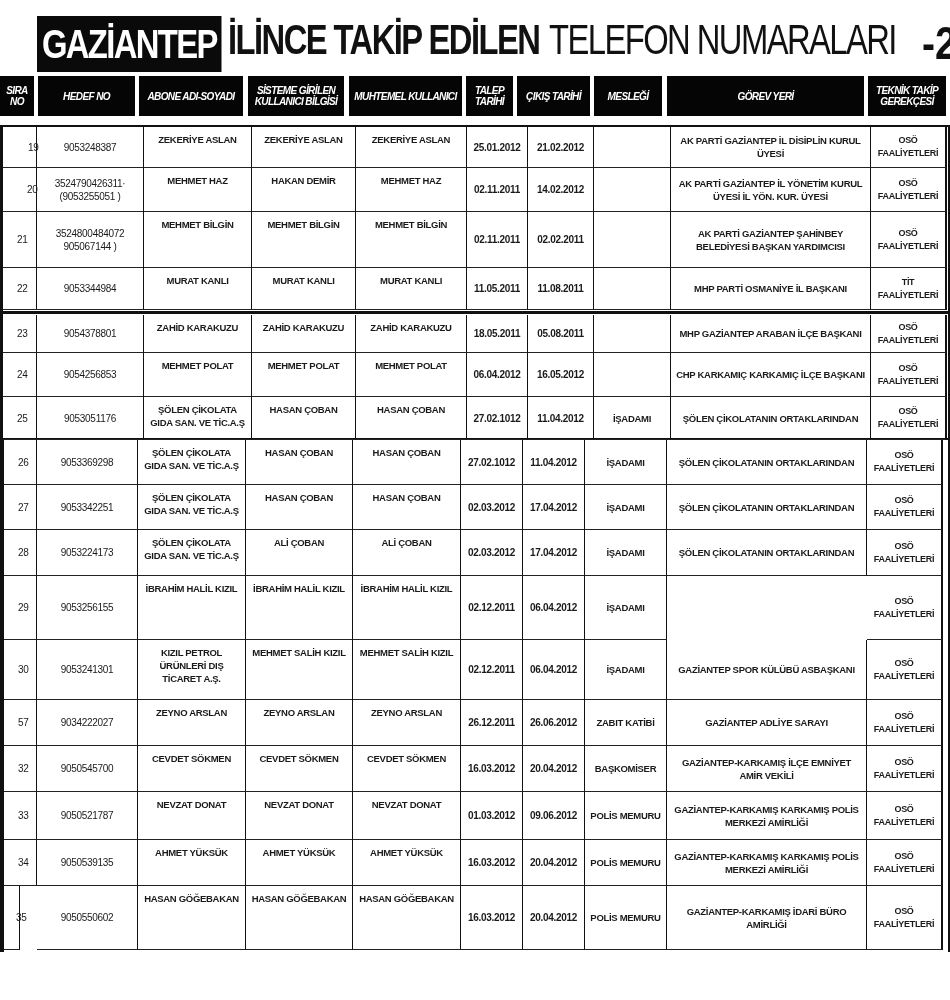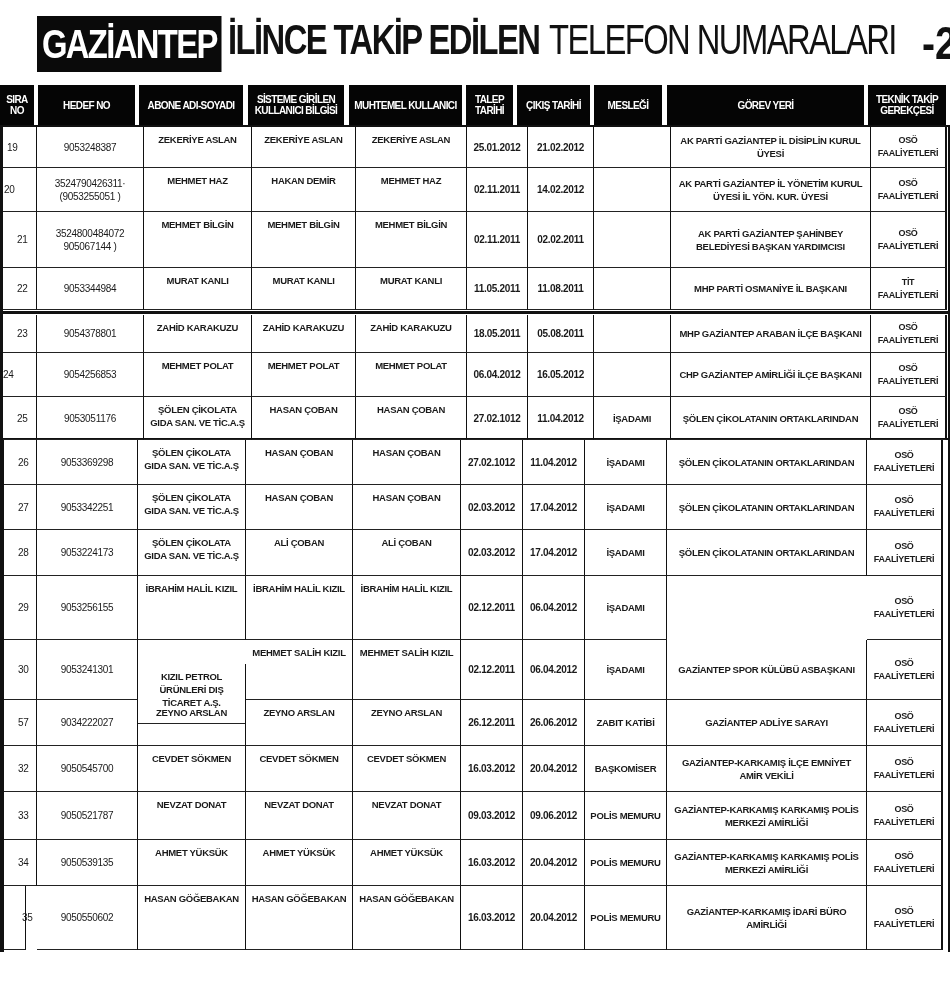--- a/index.html
+++ b/index.html
@@ -4,21 +4,21 @@
   <style>
     html, body { margin: 0; padding: 0; background: #ffffff; }
     body { width: 950px; height: 1000px; position: relative; overflow: hidden; font-family: "Liberation Sans", sans-serif; color: #111; }
 
     .title-bar { position: absolute; left: 6px; top: 16px; height: 60px; display: flex; align-items: flex-start; white-space: nowrap; margin-left: 31px; }
     .title-box { background: #0a0a0a; color: #fff; font-family: "Liberation Sans", sans-serif; font-weight: bold; font-size: 40px; letter-spacing: -2px; padding: 4px 6px 4px 6px; transform: scaleX(0.82); transform-origin: left center; margin-right: -34px; line-height: 48px; }
     .title-bold { font-weight: bold; font-size: 42px; letter-spacing: -2px; transform: scaleX(0.78); transform-origin: left center; display: inline-block; }
     .title-light { font-weight: normal; font-size: 42px; letter-spacing: -2px; display: inline-block; transform: scaleX(0.78); transform-origin: left center; }
     .title-num { font-weight: bold; font-size: 46px; display: inline-block; transform: scaleX(0.85); transform-origin: left center; }
 
-    .header-row { position: absolute; left: 0; top: 85px; height: 40px; width: 950px; }
+    .header-row { position: absolute; left: 0; top: 76px; height: 40px; width: 950px; font-style: italic; }
     .hcell { position: absolute; top: 0; height: 40px; background: #050505; color: #fff; font-weight: bold; font-size: 10px; letter-spacing: -0.6px; display: flex; align-items: center; justify-content: center; text-align: center; line-height: 11px; box-sizing: border-box; padding: 0 2px; }
 
     .tbl { position: absolute; left: 0; width: 950px; }
     .row { position: absolute; left: 0; width: 950px; }
     .cell { position: absolute; top: 0; box-sizing: border-box; border-right: 1.5px solid #111; border-bottom: 1.5px solid #222; font-size: 9.5px; font-weight: bold; letter-spacing: -0.3px; display: flex; justify-content: center; text-align: center; line-height: 13px; padding: 6px 3px 0 3px; color: #1a1a1a; }
     .cell.mid { align-items: center; padding-top: 0; }
     .cell.left-al { justify-content: flex-start; padding-left: 14px; }
     .cell.num { font-weight: normal; font-size: 10px; }
     .cell.date { font-weight: bold; font-size: 10px; align-items: center; padding-top: 0; }
     .cell.last { border-right: 2px solid #111; }
@@ -50,33 +50,33 @@
   <div class="hcell" style="left:667px;width:197px;">GÖREV YERİ</div>
   <div class="hcell" style="left:868px;width:78px;">TEKNİK TAKİP GEREKÇESİ</div>
 </div>
 
 <div class="section sec-a"></div>
 <div class="section sec-b"></div>
 <div class="section sec-c"></div>
 
 <div class="tbl" id="table-body" style="top:0;">
     <div class="row" style="top: 127px; height: 41px;">
-      <div class="cell mid left-al num" style="left: 3px; width: 34px; height: 41px; padding-left: 4px; justify-content: flex-start;">19</div>
+      <div class="cell mid left-al num" style="left: 3px; width: 34px; height: 41px; padding-left: 25px; justify-content: flex-start;">19</div>
       <div class="cell mid num" style="left: 37px; width: 107px; height: 41px;">9053248387</div>
       <div class="cell" style="left: 144px; width: 108px; height: 41px;">ZEKERİYE ASLAN</div>
       <div class="cell" style="left: 252px; width: 104px; height: 41px;">ZEKERİYE ASLAN</div>
       <div class="cell" style="left: 356px; width: 111px; height: 41px;">ZEKERİYE ASLAN</div>
       <div class="cell date" style="left: 467px; width: 61px; height: 41px;">25.01.2012</div>
       <div class="cell date" style="left: 528px; width: 66px; height: 41px;">21.02.2012</div>
       <div class="cell mid" style="left: 594px; width: 77px; height: 41px;"></div>
       <div class="cell mid" style="left: 671px; width: 200px; height: 41px;">AK PARTİ GAZİANTEP İL DİSİPLİN KURUL ÜYESİ</div>
       <div class="cell mid last" style="left: 871px; width: 76px; height: 41px; font-size: 9px;">OSÖ FAALİYETLERİ</div>
     </div>
     <div class="row" style="top: 168px; height: 44px;">
-      <div class="cell mid left-al num" style="left: 3px; width: 34px; height: 44px; padding-left: 1px; justify-content: flex-start;">20</div>
+      <div class="cell mid left-al num" style="left: 3px; width: 34px; height: 44px; padding-left: 24px; justify-content: flex-start;">20</div>
       <div class="cell mid num" style="left: 37px; width: 107px; height: 44px;">3524790426311· (9053255051 )</div>
       <div class="cell" style="left: 144px; width: 108px; height: 44px;">MEHMET HAZ</div>
       <div class="cell" style="left: 252px; width: 104px; height: 44px;">HAKAN DEMİR</div>
       <div class="cell" style="left: 356px; width: 111px; height: 44px;">MEHMET HAZ</div>
       <div class="cell date" style="left: 467px; width: 61px; height: 44px;">02.11.2011</div>
       <div class="cell date" style="left: 528px; width: 66px; height: 44px; text-align: right;">14.02.2012</div>
       <div class="cell mid" style="left: 594px; width: 77px; height: 44px;"></div>
       <div class="cell mid" style="left: 671px; width: 200px; height: 44px;">AK PARTİ GAZİANTEP İL YÖNETİM KURUL ÜYESİ İL YÖN. KUR. ÜYESİ</div>
       <div class="cell mid last" style="left: 871px; width: 76px; height: 44px; font-size: 9px;">OSÖ FAALİYETLERİ</div>
     </div>
@@ -110,29 +110,29 @@
       <div class="cell" style="left: 144px; width: 108px; height: 38px;">ZAHİD KARAKUZU</div>
       <div class="cell" style="left: 252px; width: 104px; height: 38px;">ZAHİD KARAKUZU</div>
       <div class="cell" style="left: 356px; width: 111px; height: 38px;">ZAHİD KARAKUZU</div>
       <div class="cell date" style="left: 467px; width: 61px; height: 38px;">18.05.2011</div>
       <div class="cell date" style="left: 528px; width: 66px; height: 38px;">05.08.2011</div>
       <div class="cell mid" style="left: 594px; width: 77px; height: 38px;"></div>
       <div class="cell mid" style="left: 671px; width: 200px; height: 38px;">MHP GAZİANTEP ARABAN İLÇE BAŞKANI</div>
       <div class="cell mid last" style="left: 871px; width: 76px; height: 38px; font-size: 9px;">OSÖ FAALİYETLERİ</div>
     </div>
     <div class="row" style="top: 353px; height: 44px;">
-      <div class="cell mid left-al num" style="left: 3px; width: 34px; height: 44px; padding-left: 0; justify-content: flex-start;">24</div>
+      <div class="cell mid left-al num" style="left: 3px; width: 34px; height: 44px; padding-left: 14px; justify-content: flex-start;">24</div>
       <div class="cell mid num" style="left: 37px; width: 107px; height: 44px;">9054256853</div>
       <div class="cell" style="left: 144px; width: 108px; height: 44px;">MEHMET POLAT</div>
       <div class="cell" style="left: 252px; width: 104px; height: 44px;">MEHMET POLAT</div>
       <div class="cell" style="left: 356px; width: 111px; height: 44px;">MEHMET POLAT</div>
       <div class="cell date" style="left: 467px; width: 61px; height: 44px;">06.04.2012</div>
       <div class="cell date" style="left: 528px; width: 66px; height: 44px;">16.05.2012</div>
       <div class="cell mid" style="left: 594px; width: 77px; height: 44px;"></div>
-      <div class="cell mid" style="left: 671px; width: 200px; height: 44px;">CHP GAZİANTEP AMİRLİĞİ İLÇE BAŞKANI</div>
+      <div class="cell mid" style="left: 671px; width: 200px; height: 44px;">CHP KARKAMIÇ KARKAMIÇ İLÇE BAŞKANI</div>
       <div class="cell mid last" style="left: 871px; width: 76px; height: 44px; font-size: 9px;">OSÖ FAALİYETLERİ</div>
     </div>
     <div class="row" style="top: 397px; height: 43px;">
       <div class="cell mid left-al num" style="left: 3px; width: 34px; height: 43px; padding-left: 14px; justify-content: flex-start;">25</div>
       <div class="cell mid num" style="left: 37px; width: 107px; height: 43px;">9053051176</div>
       <div class="cell" style="left: 144px; width: 108px; height: 43px;">ŞÖLEN ÇİKOLATA GIDA SAN. VE TİC.A.Ş</div>
       <div class="cell" style="left: 252px; width: 104px; height: 43px;">HASAN ÇOBAN</div>
       <div class="cell" style="left: 356px; width: 111px; height: 43px;">HASAN ÇOBAN</div>
       <div class="cell date" style="left: 467px; width: 61px; height: 43px;">27.02.1012</div>
       <div class="cell date" style="left: 528px; width: 66px; height: 43px;">11.04.2012</div>
@@ -183,21 +183,21 @@
       <div class="cell" style="left: 246px; width: 107px; height: 64px;">İBRAHİM HALİL KIZIL</div>
       <div class="cell" style="left: 353px; width: 108px; height: 64px;">İBRAHİM HALİL KIZIL</div>
       <div class="cell date" style="left: 461px; width: 62px; height: 64px;">02.12.2011</div>
       <div class="cell date" style="left: 523px; width: 62px; height: 64px;">06.04.2012</div>
       <div class="cell mid" style="left: 585px; width: 82px; height: 64px;">İŞADAMI</div>
       <div class="cell mid last" style="left: 867px; width: 76px; height: 64px; font-size: 9px;">OSÖ FAALİYETLERİ</div>
     </div>
     <div class="row" style="top: 640px; height: 60px;">
       <div class="cell mid left-al num" style="left: 4px; width: 33px; height: 60px; padding-left: 14px; justify-content: flex-start;">30</div>
       <div class="cell mid num" style="left: 37px; width: 101px; height: 60px;">9053241301</div>
-      <div class="cell" style="left: 138px; width: 108px; height: 60px; margin-top: 24px;">KIZIL PETROL ÜRÜNLERİ DIŞ TİCARET A.Ş.</div>
+      <div class="cell" style="left: 138px; width: 108px; height: 60px;">KIZIL PETROL ÜRÜNLERİ DIŞ TİCARET A.Ş.</div>
       <div class="cell" style="left: 246px; width: 107px; height: 60px;">MEHMET SALİH KIZIL</div>
       <div class="cell" style="left: 353px; width: 108px; height: 60px;">MEHMET SALİH KIZIL</div>
       <div class="cell date" style="left: 461px; width: 62px; height: 60px;">02.12.2011</div>
       <div class="cell date" style="left: 523px; width: 62px; height: 60px;">06.04.2012</div>
       <div class="cell mid" style="left: 585px; width: 82px; height: 60px;">İŞADAMI</div>
       <div class="cell mid" style="left: 667px; width: 200px; height: 60px;">GAZİANTEP SPOR KÜLÜBÜ ASBAŞKANI</div>
       <div class="cell mid last" style="left: 867px; width: 76px; height: 60px; font-size: 9px;">OSÖ FAALİYETLERİ</div>
     </div>
     <div class="row" style="top: 700px; height: 46px;">
       <div class="cell mid left-al num" style="left: 4px; width: 33px; height: 46px; padding-left: 14px; justify-content: flex-start;">57</div>
@@ -222,40 +222,40 @@
       <div class="cell mid" style="left: 585px; width: 82px; height: 46px;">BAŞKOMİSER</div>
       <div class="cell mid" style="left: 667px; width: 200px; height: 46px;">GAZİANTEP-KARKAMIŞ İLÇE EMNİYET AMİR VEKİLİ</div>
       <div class="cell mid last" style="left: 867px; width: 76px; height: 46px; font-size: 9px;">OSÖ FAALİYETLERİ</div>
     </div>
     <div class="row" style="top: 792px; height: 48px;">
       <div class="cell mid left-al num" style="left: 4px; width: 33px; height: 48px; padding-left: 14px; justify-content: flex-start;">33</div>
       <div class="cell mid num" style="left: 37px; width: 101px; height: 48px;">9050521787</div>
       <div class="cell" style="left: 138px; width: 108px; height: 48px;">NEVZAT DONAT</div>
       <div class="cell" style="left: 246px; width: 107px; height: 48px;">NEVZAT DONAT</div>
       <div class="cell" style="left: 353px; width: 108px; height: 48px;">NEVZAT DONAT</div>
-      <div class="cell date" style="left: 461px; width: 62px; height: 48px;">09.03.2012</div>
+      <div class="cell date" style="left: 461px; width: 62px; height: 48px;">01.03.2012</div>
       <div class="cell date" style="left: 523px; width: 62px; height: 48px;">09.06.2012</div>
       <div class="cell mid" style="left: 585px; width: 82px; height: 48px;">POLİS MEMURU</div>
       <div class="cell mid" style="left: 667px; width: 200px; height: 48px;">GAZİANTEP-KARKAMIŞ KARKAMIŞ POLİS MERKEZİ AMİRLİĞİ</div>
       <div class="cell mid last" style="left: 867px; width: 76px; height: 48px; font-size: 9px;">OSÖ FAALİYETLERİ</div>
     </div>
     <div class="row" style="top: 840px; height: 46px;">
       <div class="cell mid left-al num" style="left: 4px; width: 33px; height: 46px; padding-left: 14px; justify-content: flex-start;">34</div>
       <div class="cell mid num" style="left: 37px; width: 101px; height: 46px;">9050539135</div>
       <div class="cell" style="left: 138px; width: 108px; height: 46px;">AHMET YÜKSÜK</div>
       <div class="cell" style="left: 246px; width: 107px; height: 46px;">AHMET YÜKSÜK</div>
       <div class="cell" style="left: 353px; width: 108px; height: 46px;">AHMET YÜKSÜK</div>
       <div class="cell date" style="left: 461px; width: 62px; height: 46px;">16.03.2012</div>
       <div class="cell date" style="left: 523px; width: 62px; height: 46px;">20.04.2012</div>
       <div class="cell mid" style="left: 585px; width: 82px; height: 46px;">POLİS MEMURU</div>
       <div class="cell mid" style="left: 667px; width: 200px; height: 46px;">GAZİANTEP-KARKAMIŞ KARKAMIŞ POLİS MERKEZİ AMİRLİĞİ</div>
       <div class="cell mid last" style="left: 867px; width: 76px; height: 46px; font-size: 9px;">OSÖ FAALİYETLERİ</div>
     </div>
     <div class="row" style="top: 886px; height: 64px;">
-      <div class="cell mid left-al num" style="left: 4px; width: 14px; height: 64px; padding-left: 18px; justify-content: flex-start;">35</div>
+      <div class="cell mid left-al num" style="left: 4px; width: 14px; height: 64px; padding-left: 12px; justify-content: flex-start;">35</div>
       <div class="cell mid num" style="left: 37px; width: 101px; height: 64px;">9050550602</div>
       <div class="cell" style="left: 138px; width: 108px; height: 64px;">HASAN GÖĞEBAKAN</div>
       <div class="cell" style="left: 246px; width: 107px; height: 64px;">HASAN GÖĞEBAKAN</div>
       <div class="cell" style="left: 353px; width: 108px; height: 64px;">HASAN GÖĞEBAKAN</div>
       <div class="cell date" style="left: 461px; width: 62px; height: 64px;">16.03.2012</div>
       <div class="cell date" style="left: 523px; width: 62px; height: 64px;">20.04.2012</div>
       <div class="cell mid" style="left: 585px; width: 82px; height: 64px;">POLİS MEMURU</div>
       <div class="cell mid" style="left: 667px; width: 200px; height: 64px;">GAZİANTEP-KARKAMIŞ İDARİ BÜRO AMİRLİĞİ</div>
       <div class="cell mid last" style="left: 867px; width: 76px; height: 64px; font-size: 9px;">OSÖ FAALİYETLERİ</div>
     </div>

